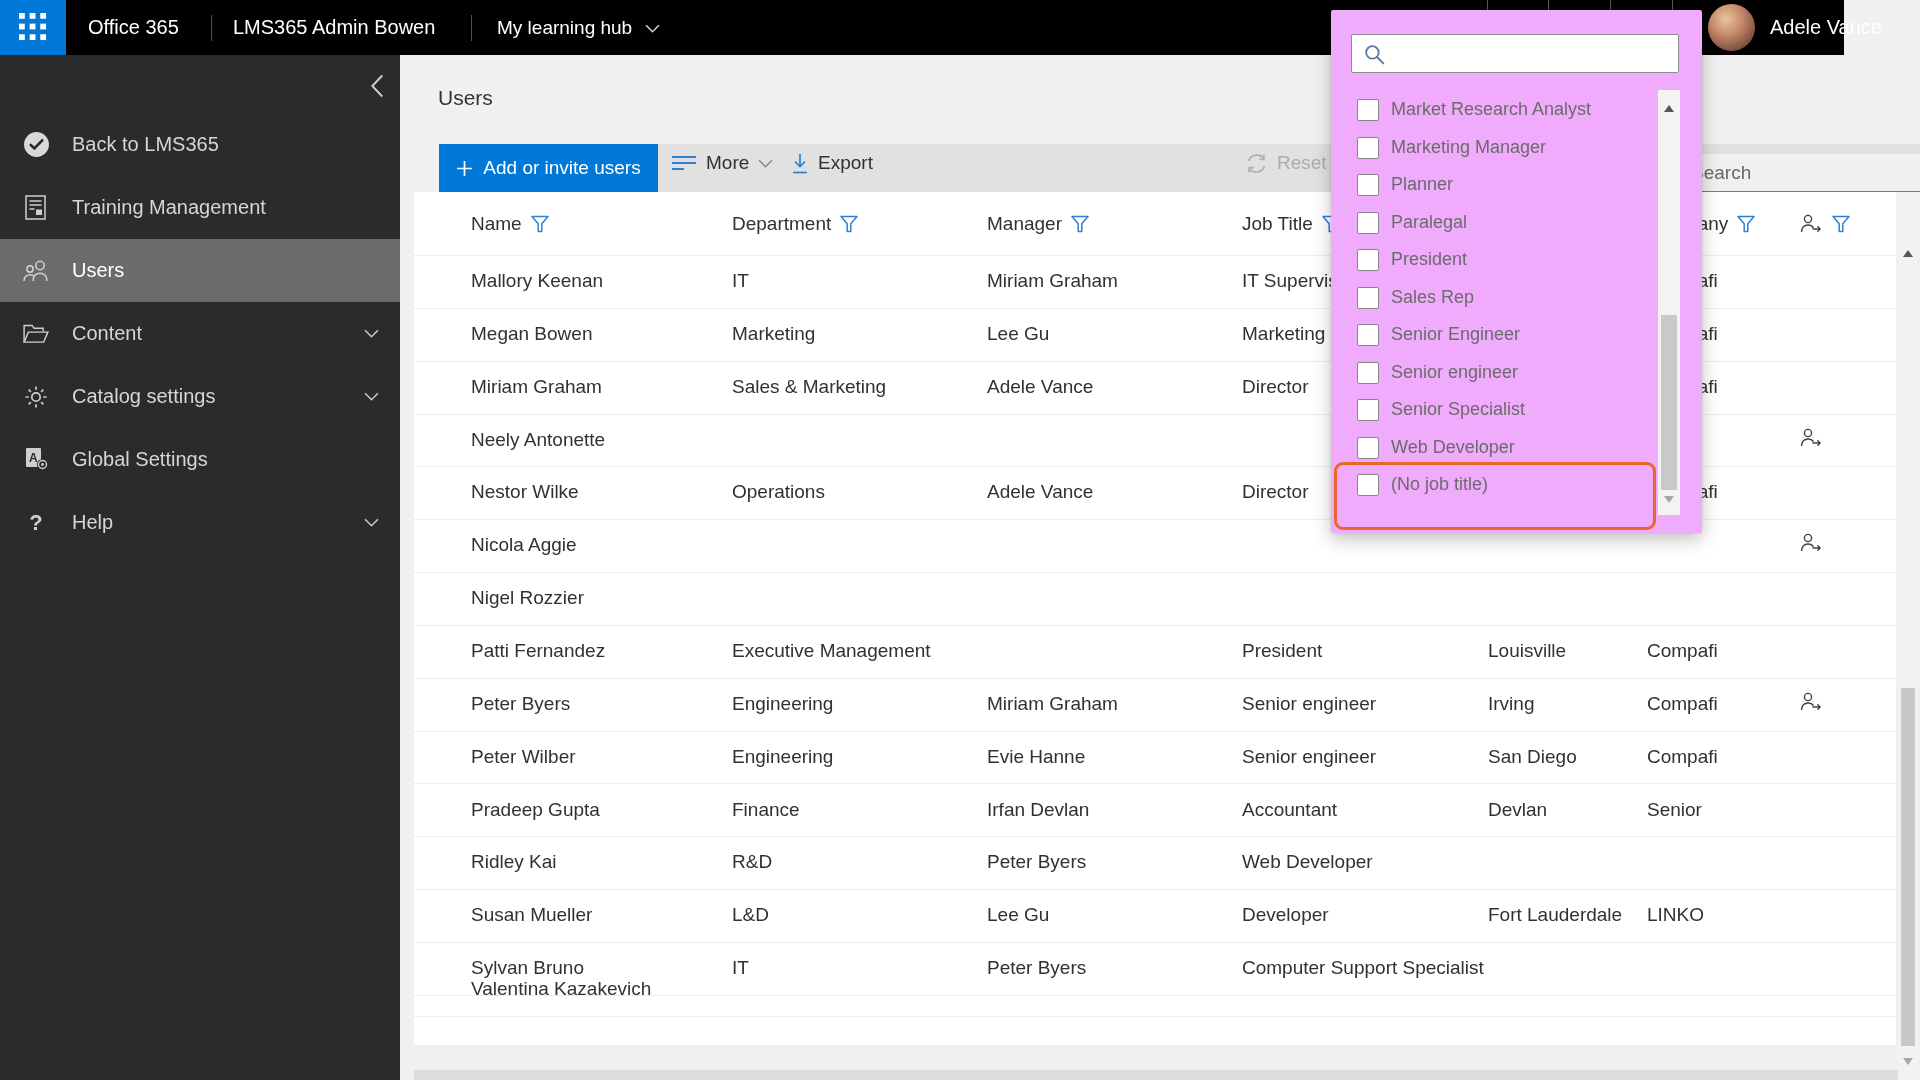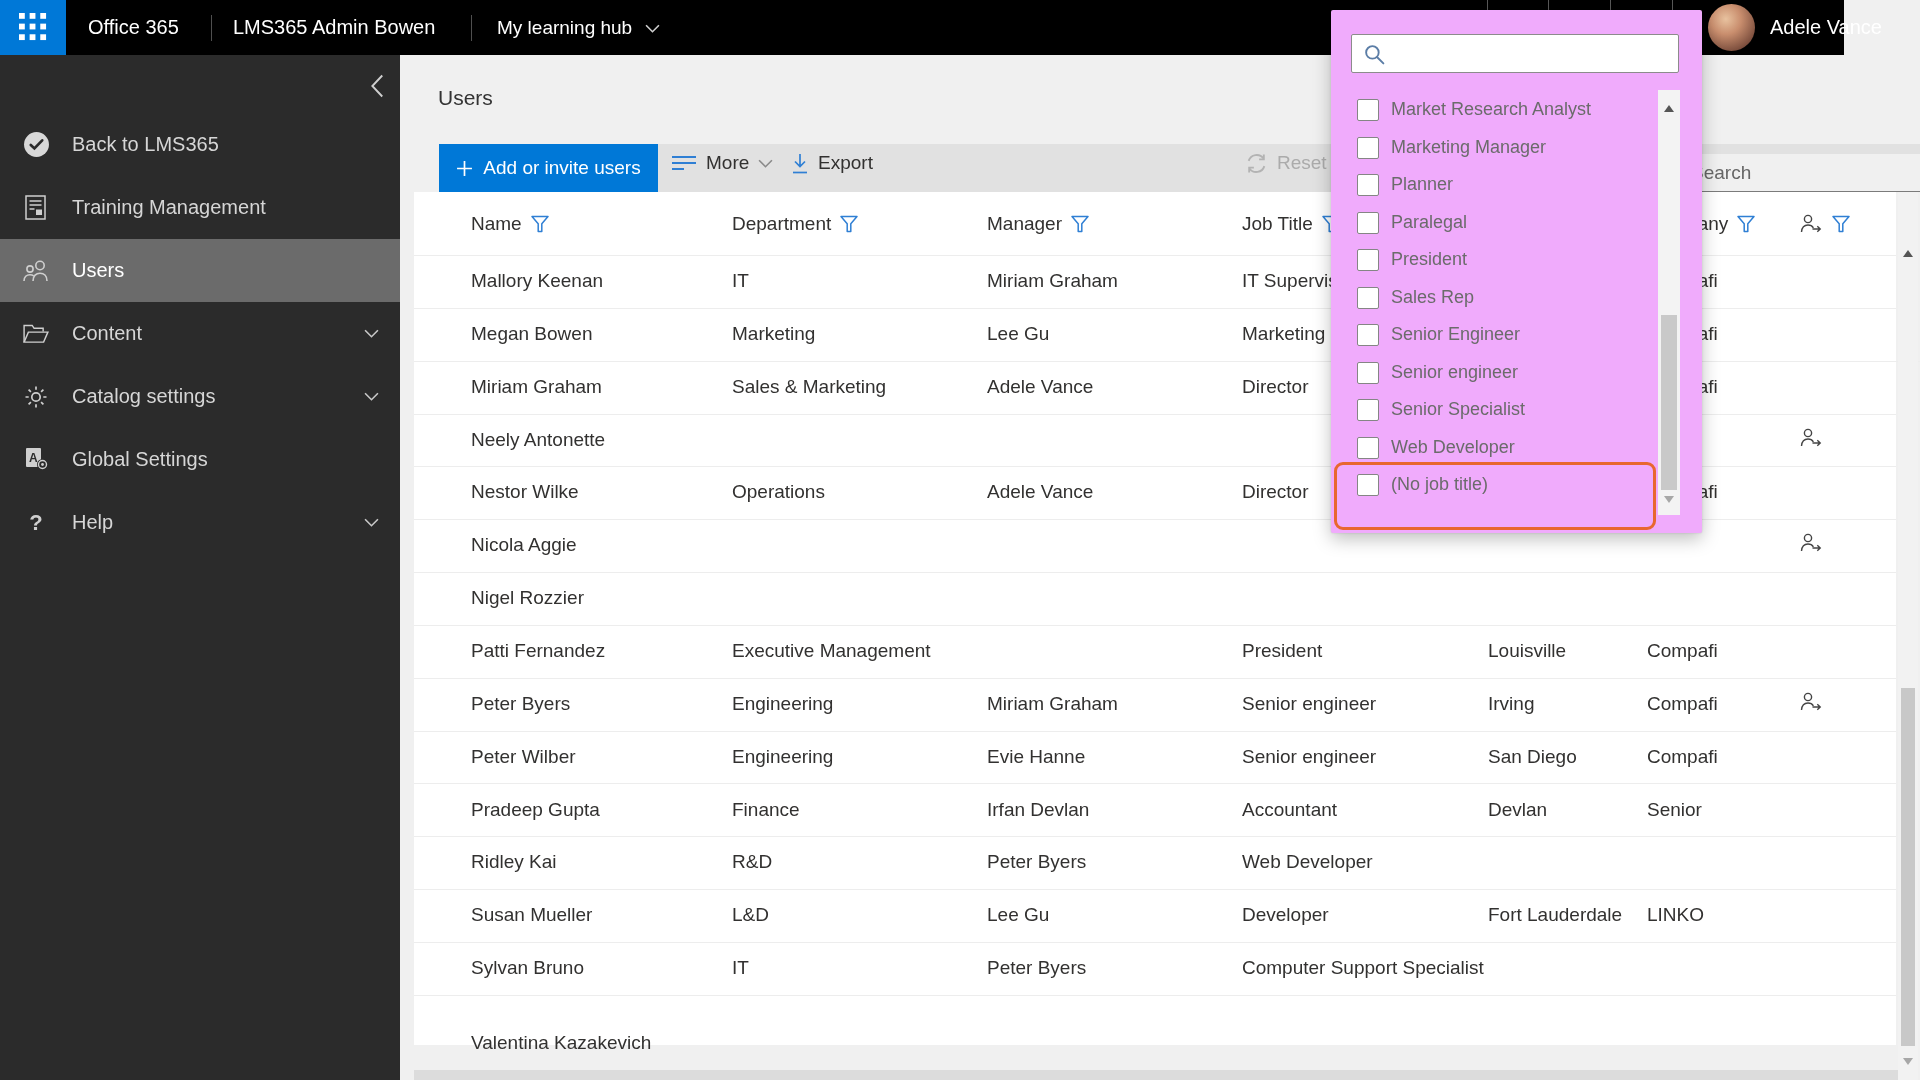--- a/index.html
+++ b/index.html
@@ -425,21 +425,21 @@
         <span class="cell c3">Developer</span>
         <span class="cell c4">Fort Lauderdale</span>
         <span class="cell c5">LINKO</span>
       </div>
       <div class="row" style="top: 750.05px;">
         <span class="cell c0">Sylvan Bruno</span>
         <span class="cell c1">IT</span>
         <span class="cell c2">Peter Byers</span>
         <span class="cell c3">Computer Support Specialist</span>
       </div>
-      <div class="row" style="top: 825px;">
+      <div class="row" style="top: 771px;">
         <span class="cell c0">Valentina Kazakevich</span>
       </div>
     </div>
 </div>
 
 <div class="vscroll">
   <span class="vs-up icn">
       <svg viewBox="0 0 10 7" width="10" height="7">
         <path d="M0 7l5-7 5 7z" fill="#555"></path>
       </svg>

